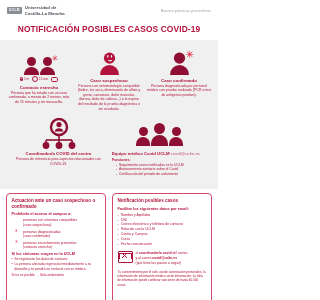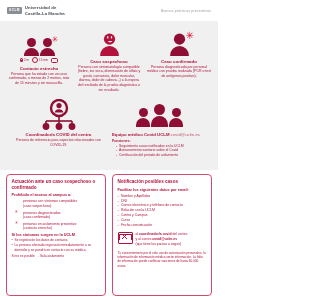--- a/index.html
+++ b/index.html
@@ -135,20 +135,23 @@
     <div class="logo">
       <div class="logo-mark">UCLM</div>
       <div class="logo-text">
         <div>Universidad de</div>
         <div>Castilla-La Mancha</div>
       </div>
     </div>
     <div class="header-tag">Buenas prácticas preventivas</div>
   </div>
 
+  <div class="title-bar">
+    <div class="title">NOTIFICACIÓN POSIBLES CASOS COVID-19</div>
+  </div>
 
   <div class="band">
     <div class="defs">
 
       <div class="def">
         <div class="def-art">
           <div class="pair">
             <div class="person">
               <div class="head"></div>
                 <div class="body"></div>

